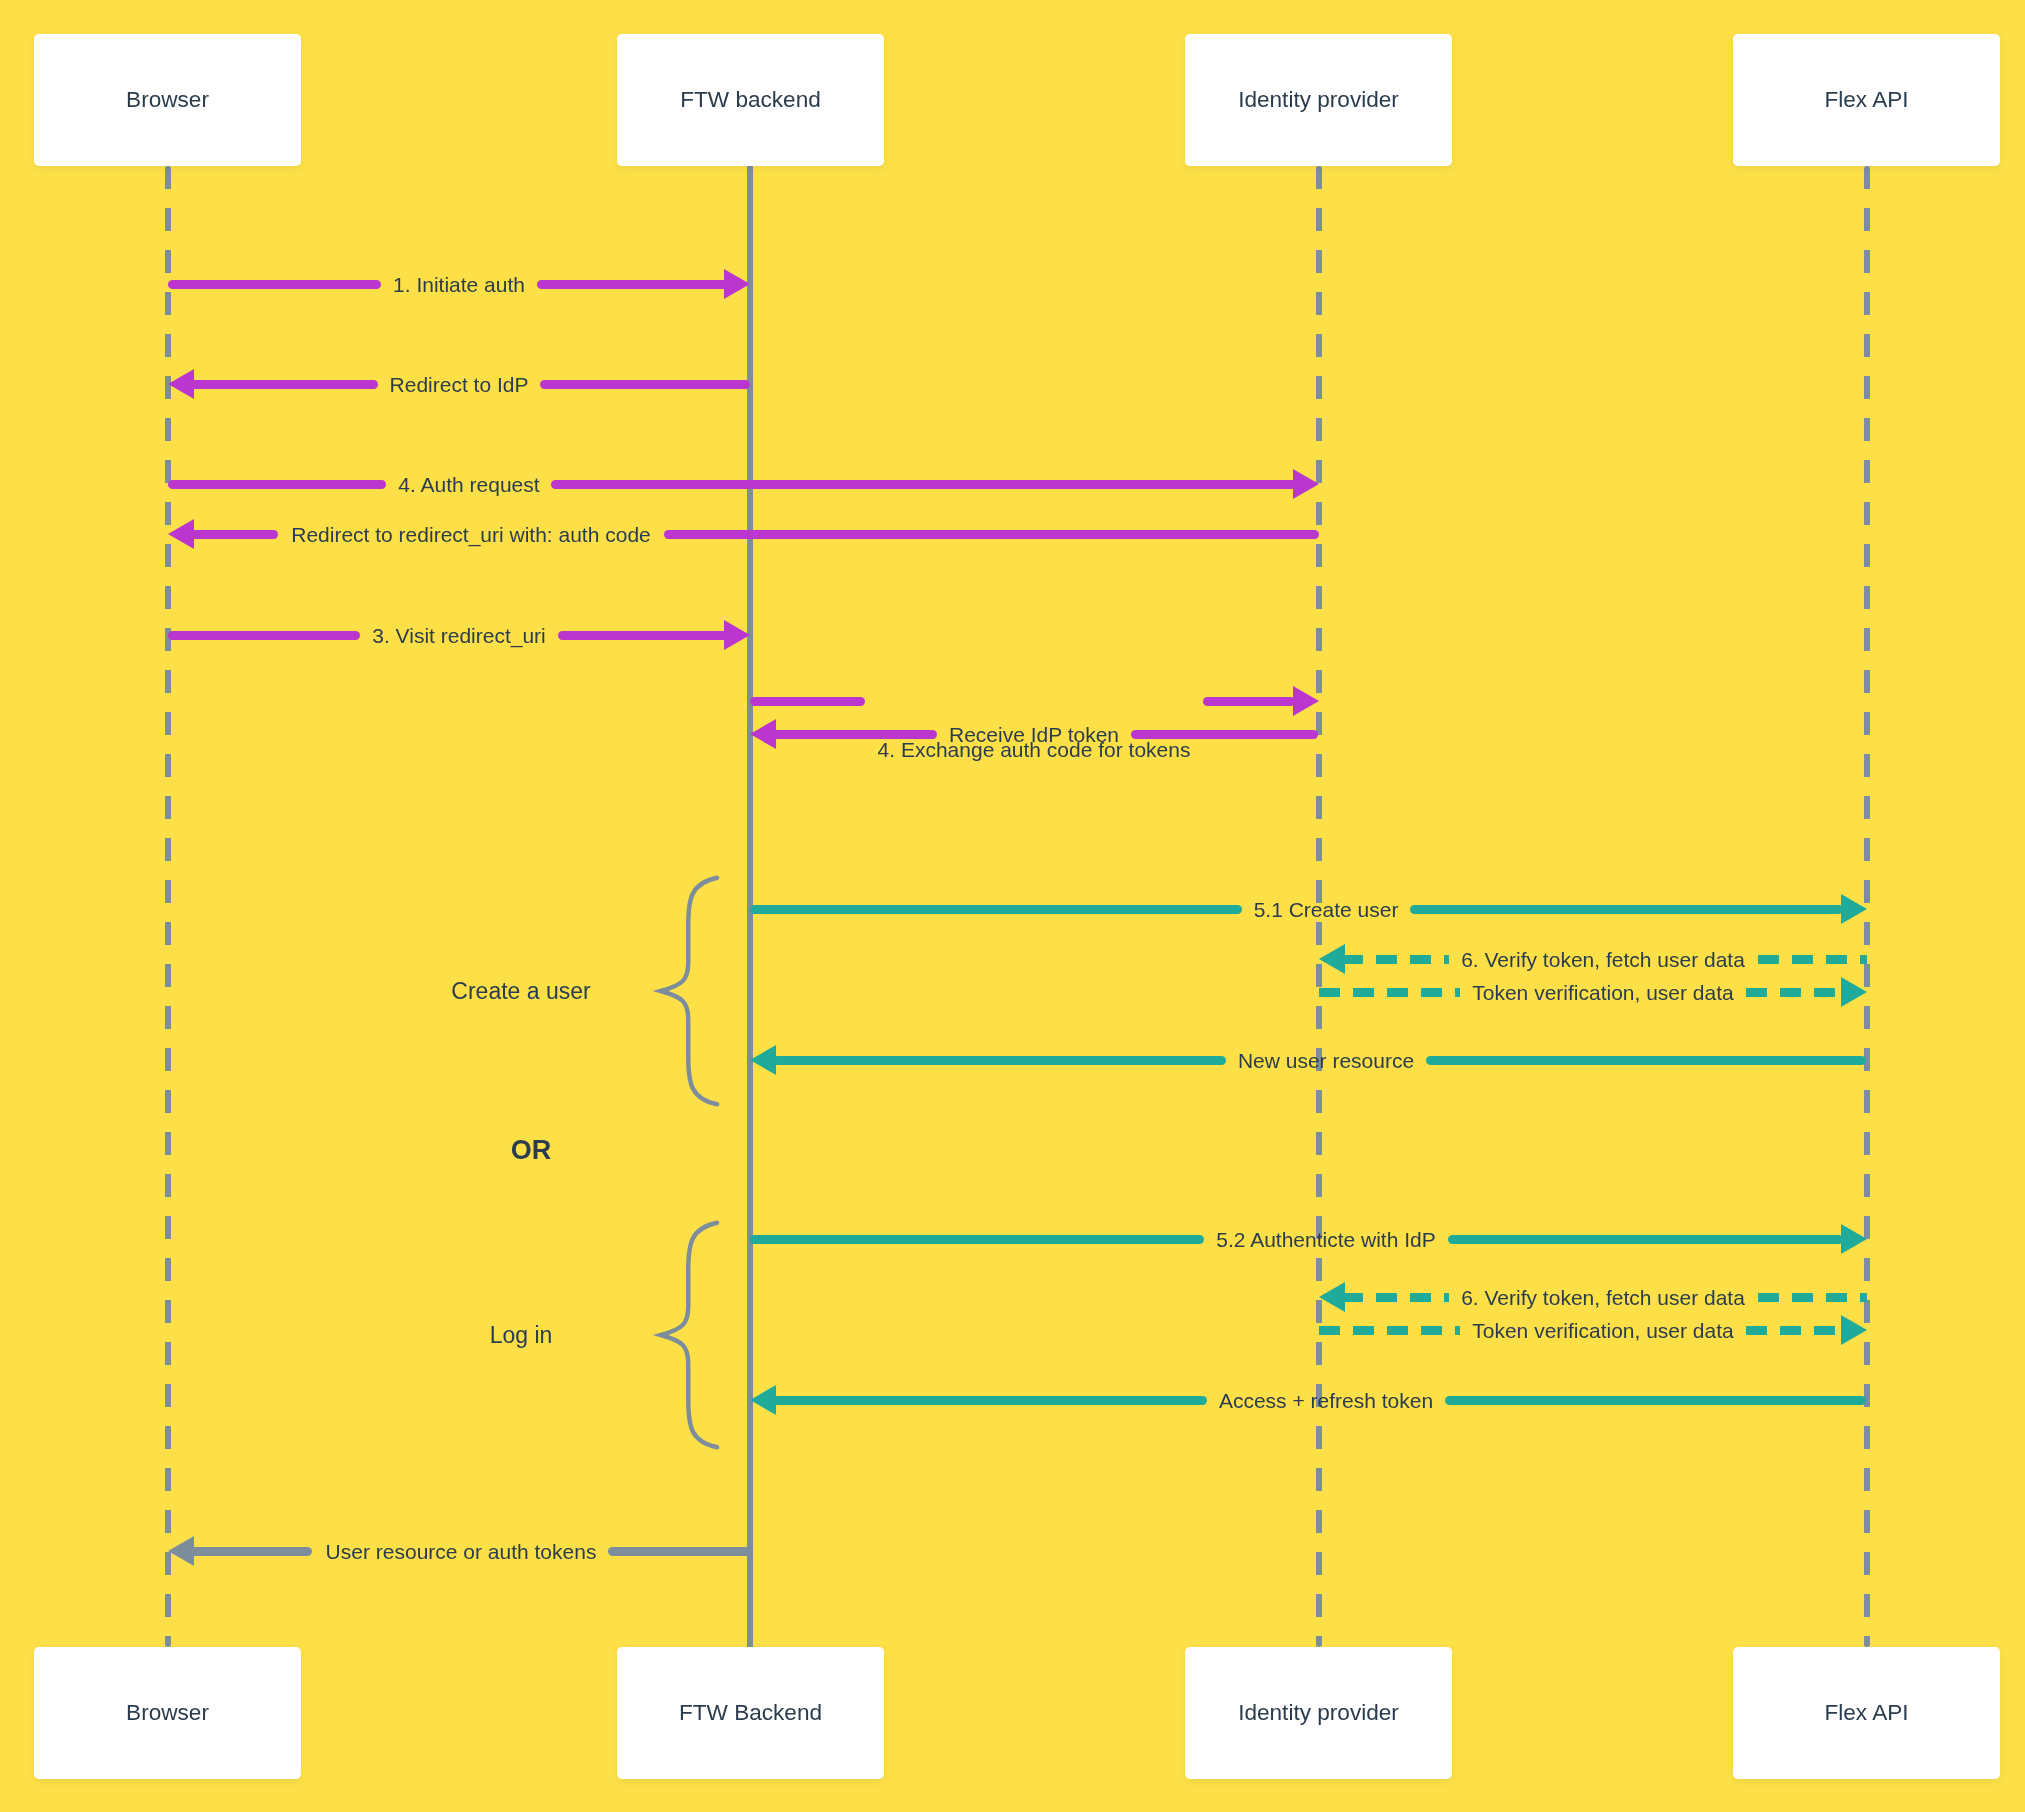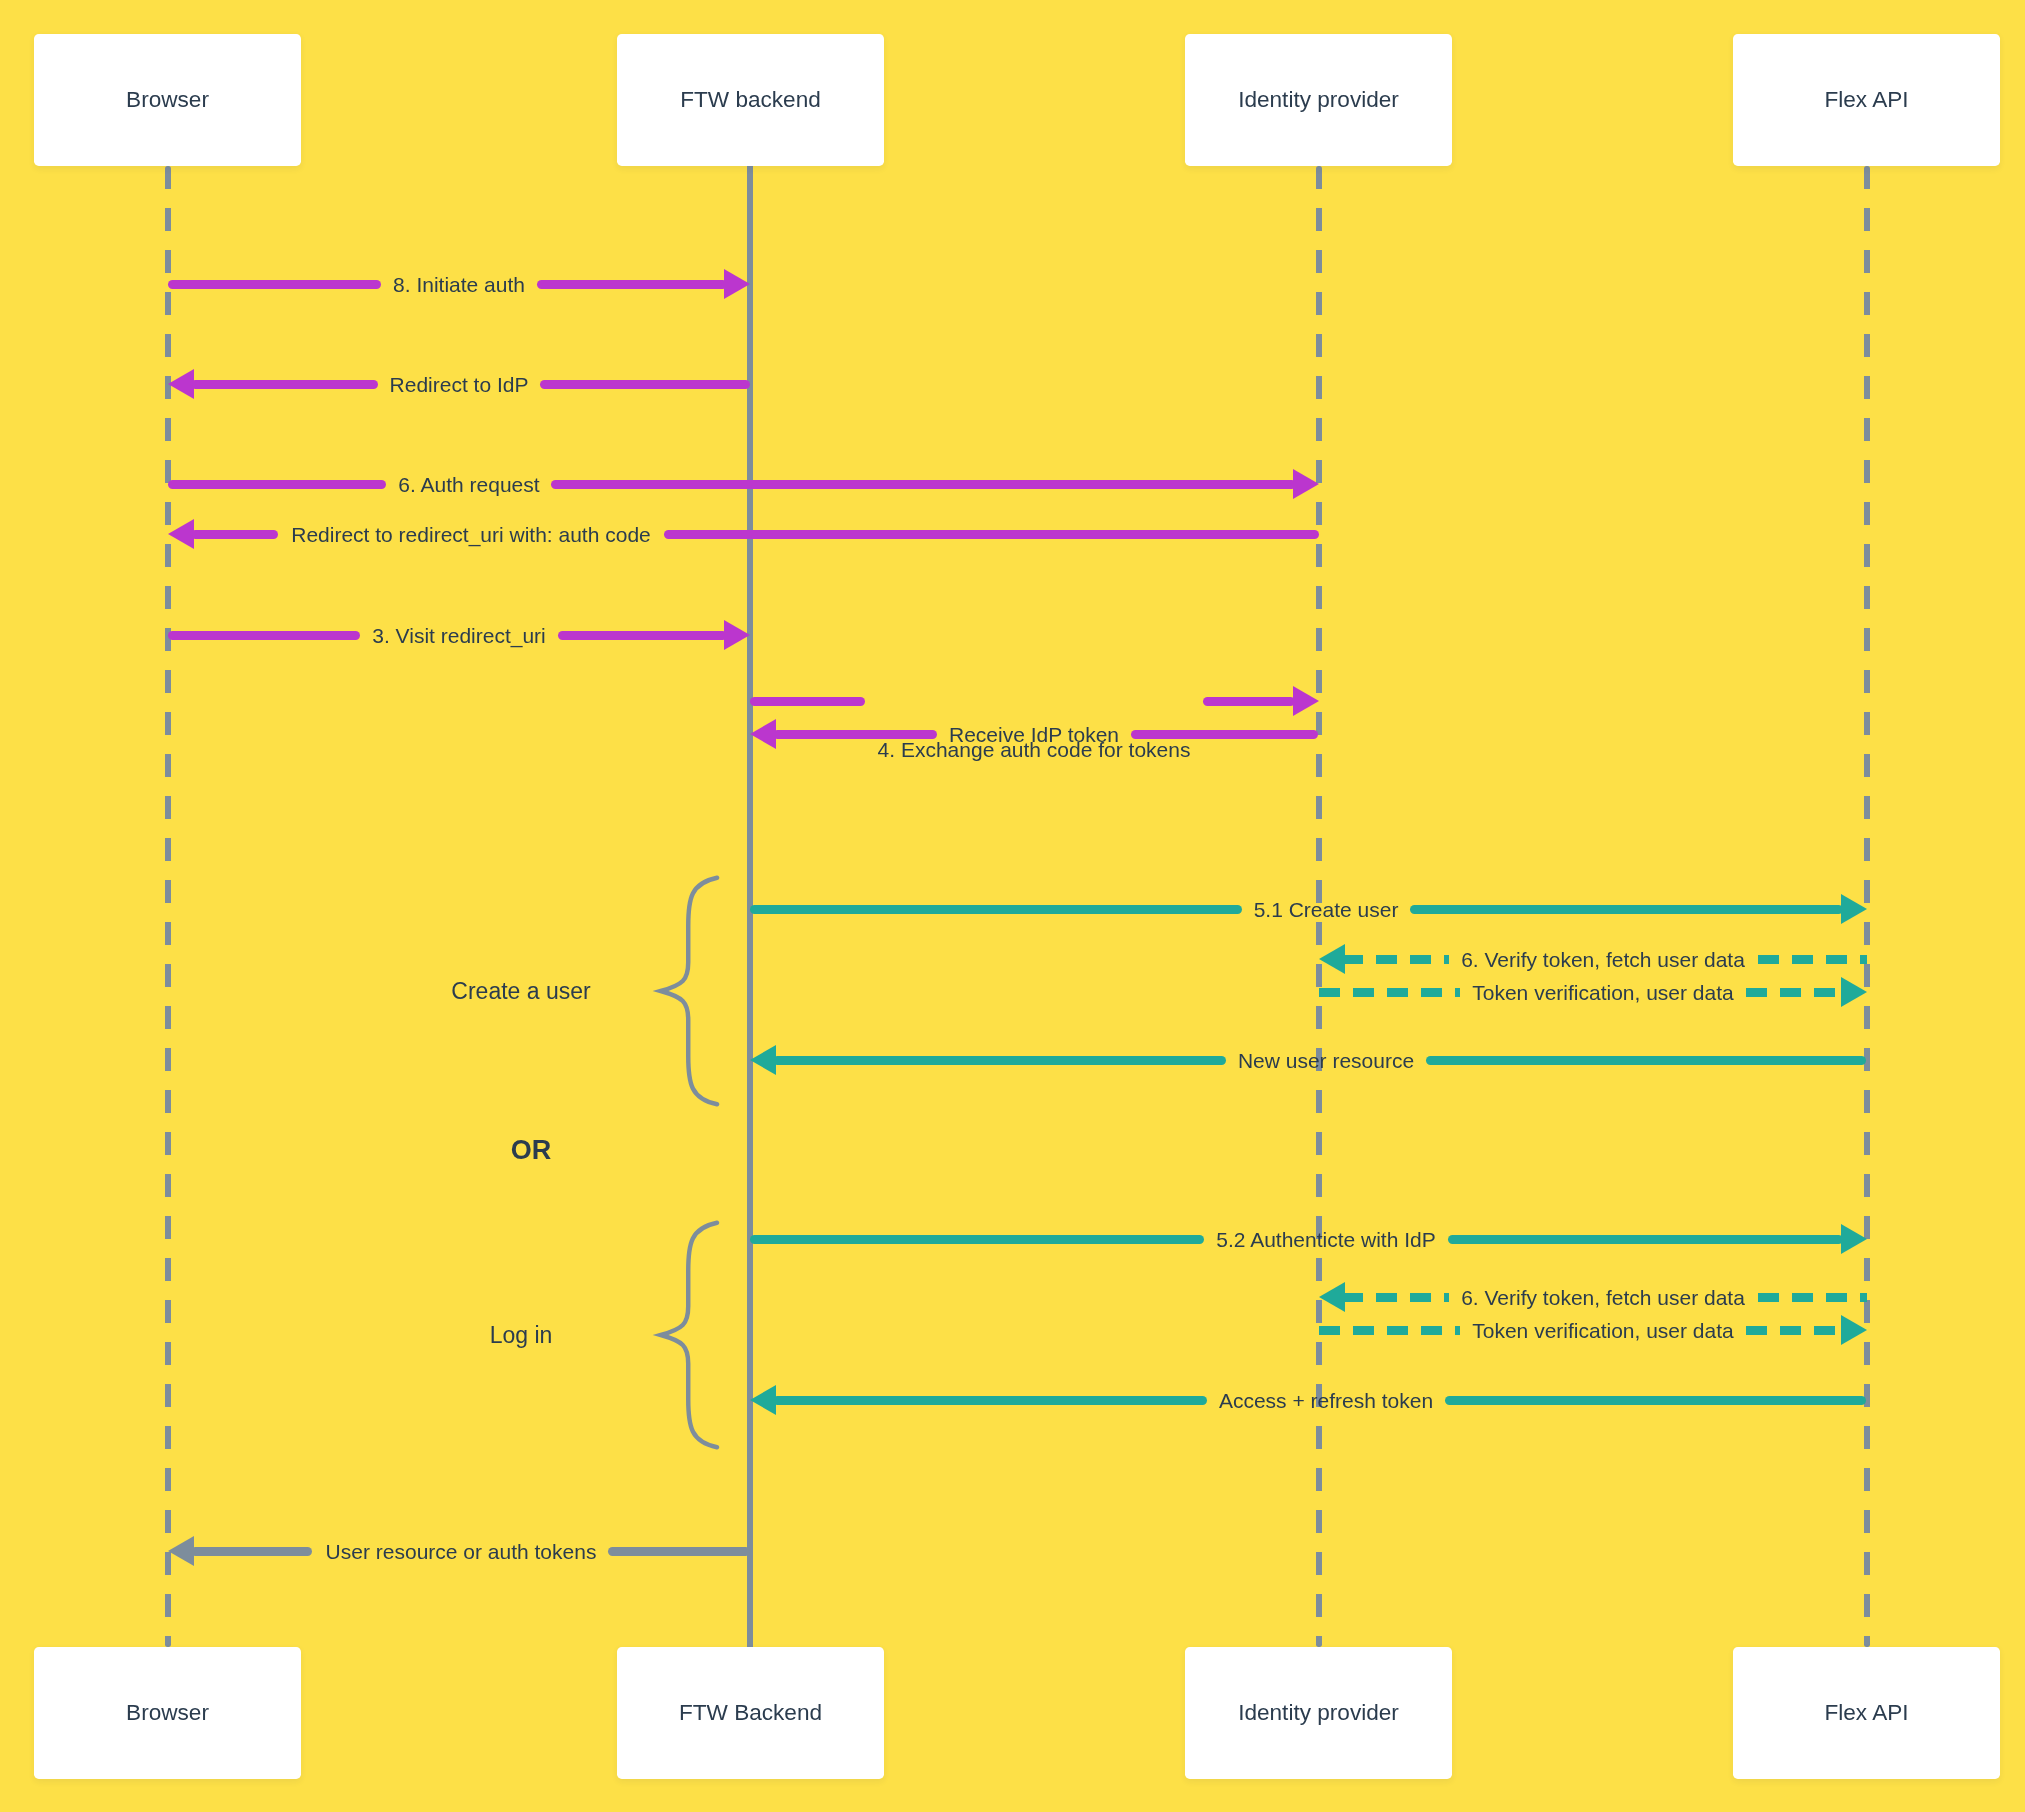--- a/index.html
+++ b/index.html
@@ -42,33 +42,33 @@
     <div class="pbox" style="left: 1185px; top: 1647px; width: 267px; height: 132px;">
       <span>Identity provider</span>
     </div>
     <div class="pbox" style="left: 1733px; top: 34px; width: 267px; height: 132px;">
       <span>Flex API</span>
     </div>
     <div class="pbox" style="left: 1733px; top: 1647px; width: 267px; height: 132px;">
       <span>Flex API</span>
     </div>
     <div class="msg" style="left: 168px; top: 264px; width: 582px; height: 41px;">
-      <div class="mlabel" style="left: 291px;">8. Initiate auth</div>
+      <div class="mlabel" style="left: 291px;">1. Initiate auth</div>
       <div class="seg" style="left: 0px; width: 213px; background: rgb(187, 54, 206);"></div>
       <div class="seg" style="left: 369px; width: 190px; background: rgb(187, 54, 206);"></div>
       <div class="head" style="right: 0px; border-left: 26px solid rgb(187, 54, 206);"></div>
     </div>
     <div class="msg" style="left: 168px; top: 364px; width: 582px; height: 41px;">
       <div class="mlabel" style="left: 291px;">Redirect to IdP</div>
       <div class="seg" style="left: 23px; width: 187px; background: rgb(187, 54, 206);"></div>
       <div class="seg" style="left: 372px; width: 210px; background: rgb(187, 54, 206);"></div>
       <div class="head" style="left: 0px; border-right: 26px solid rgb(187, 54, 206);"></div>
     </div>
     <div class="msg" style="left: 168px; top: 464px; width: 1151px; height: 41px;">
-      <div class="mlabel" style="left: 301px;">6. Auth request</div>
+      <div class="mlabel" style="left: 301px;">4. Auth request</div>
       <div class="seg" style="left: 0px; width: 218px; background: rgb(187, 54, 206);"></div>
       <div class="seg" style="left: 383px; width: 745px; background: rgb(187, 54, 206);"></div>
       <div class="head" style="right: 0px; border-left: 26px solid rgb(187, 54, 206);"></div>
     </div>
     <div class="msg" style="left: 168px; top: 514px; width: 1151px; height: 41px;">
       <div class="mlabel" style="left: 303px;">Redirect to redirect_uri with: auth code</div>
       <div class="seg" style="left: 23px; width: 87px; background: rgb(187, 54, 206);"></div>
       <div class="seg" style="left: 496px; width: 655px; background: rgb(187, 54, 206);"></div>
       <div class="head" style="left: 0px; border-right: 26px solid rgb(187, 54, 206);"></div>
     </div>

